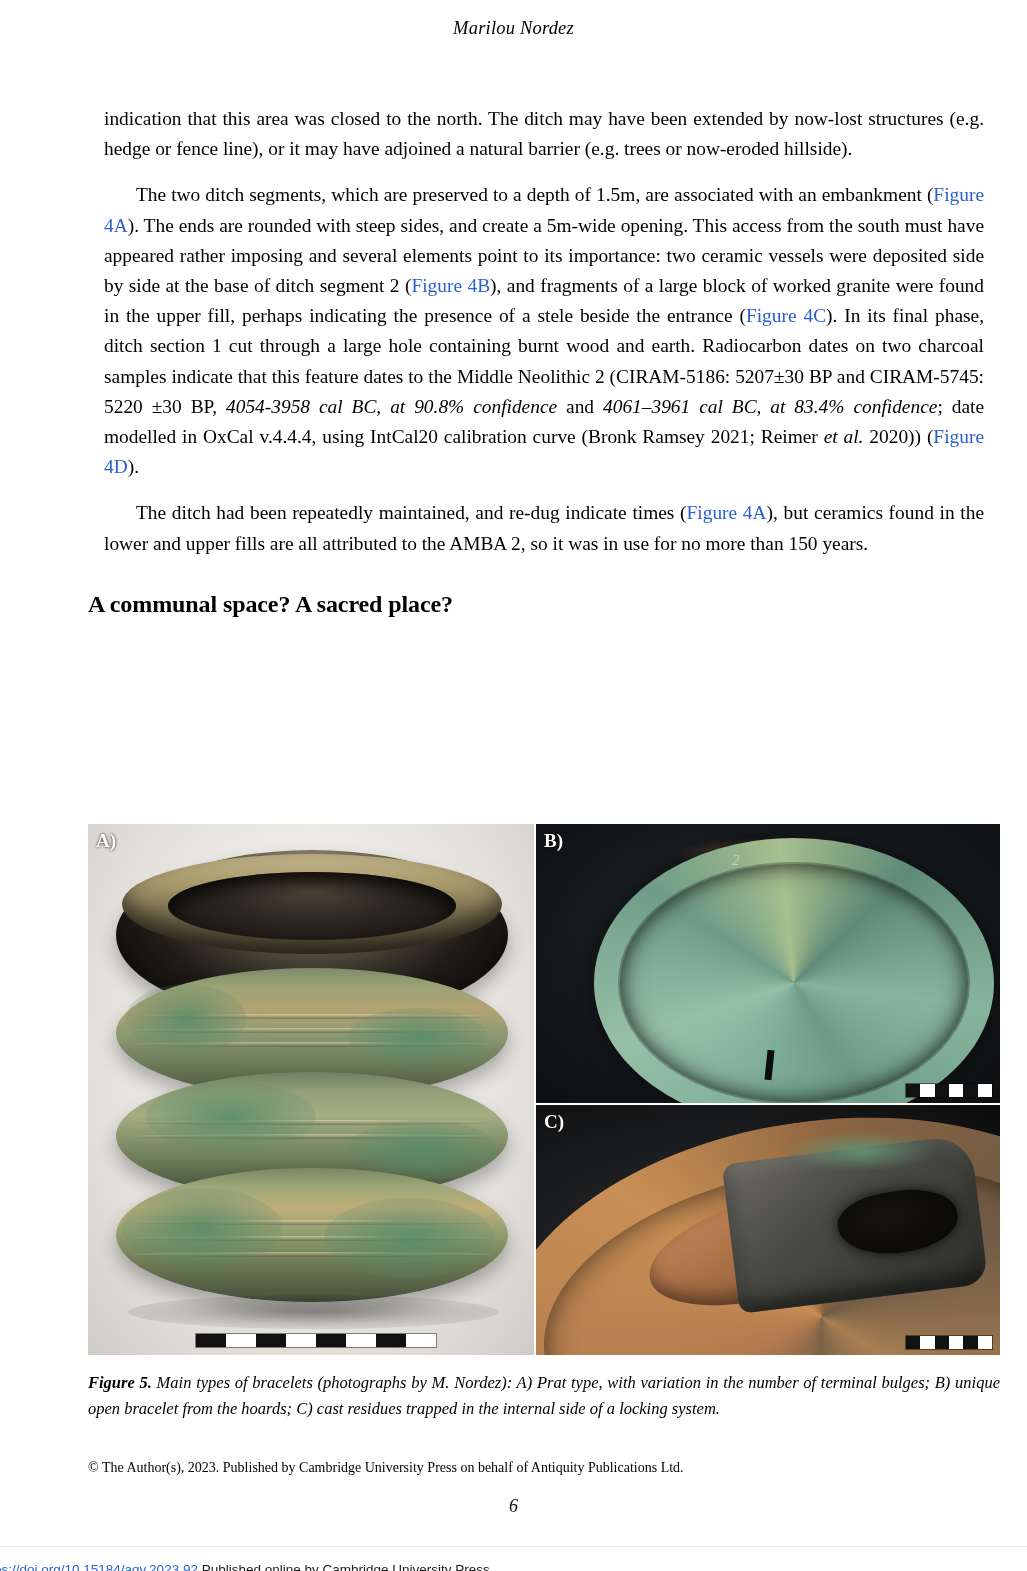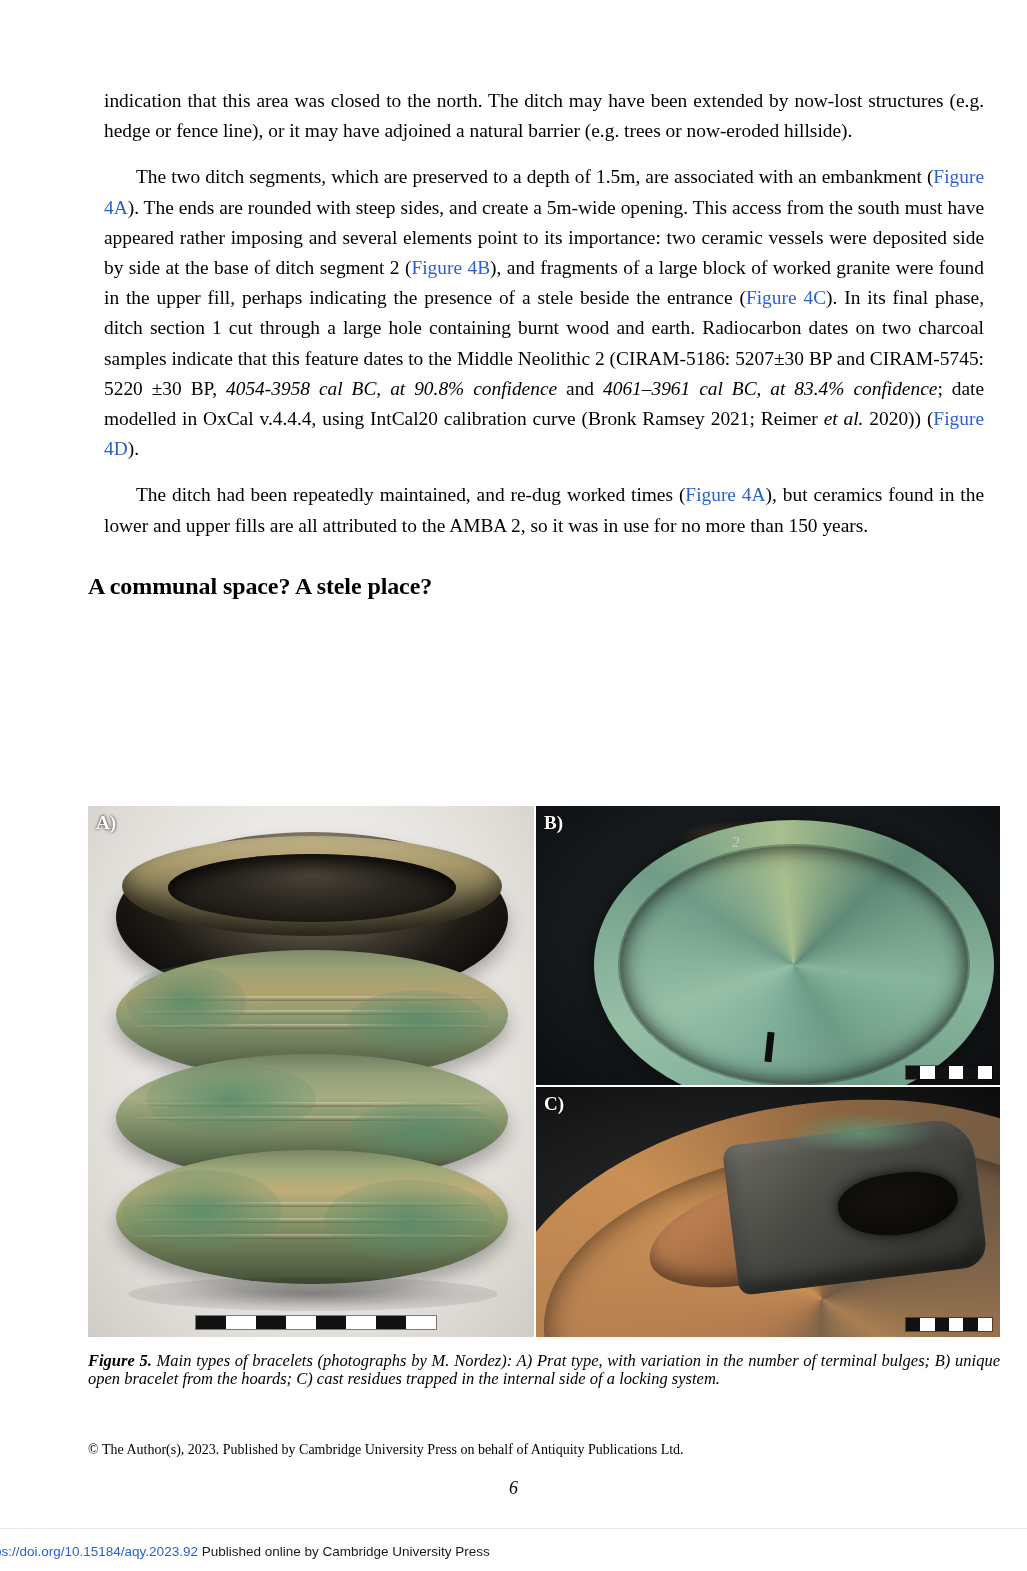--- a/index.html
+++ b/index.html
@@ -330,21 +330,21 @@
   }
 
   .fig-caption {
     position: absolute;
     left: 88px;
     top: 1352px;
     width: 912px;
     font-family: "Liberation Serif", serif;
     font-style: italic;
     font-size: 16.5px;
-    line-height: 18px;
+    line-height: 26px;
     text-align: justify;
   }
   .fig-caption .figno { font-style: italic; font-weight: bold; }
 
   .copyright {
     position: absolute;
     left: 88px;
     top: 1438px;
     width: 912px;
     font-size: 14px;
@@ -377,29 +377,30 @@
     color: #1a1a1a;
     white-space: nowrap;
   }
   .footer-text .doi { color: #2a5fd0; }
 </style>
 </head>
 <body>
 
 <div class="page">
 
+  <div class="running-head">Marilou Nordez</div>
 
   <div class="col body-text">
     <p><span>indication that this area was closed to the north. The ditch may have been extended by now-lost structures (e.g. hedge or fence line), or it may have adjoined a natural barrier (e.g. trees or now-eroded hillside).</span></p>
 
     <p class="indent"><span>The two ditch segments, which are preserved to a depth of 1.5m, are associated with an embankment (</span><a class="ref" href="#">Figure 4A</a><span>). The ends are rounded with steep sides, and create a 5m-wide opening. This access from the south must have appeared rather imposing and several elements point to its importance: two ceramic vessels were deposited side by side at the base of ditch segment 2 (</span><a class="ref" href="#">Figure 4B</a><span>), and fragments of a large block of worked granite were found in the upper fill, perhaps indicating the presence of a stele beside the entrance (</span><a class="ref" href="#">Figure 4C</a><span>). In its final phase, ditch section 1 cut through a large hole containing burnt wood and earth. Radiocarbon dates on two charcoal samples indicate that this feature dates to the Middle Neolithic 2 (CIRAM-5186: 5207±30 BP and CIRAM-5745: 5220 ±30 BP, </span><span class="it">4054-3958 cal BC, at 90.8% confidence</span><span> and </span><span class="it">4061–3961 cal BC, at 83.4% confidence</span><span>; date modelled in OxCal v.4.4.4, using IntCal20 calibration curve (Bronk Ramsey 2021; Reimer </span><span class="it">et al.</span><span> 2020)) (</span><a class="ref" href="#">Figure 4D</a><span>).</span></p>
 
-    <p class="indent"><span>The ditch had been repeatedly maintained, and re-dug worked times (</span><a class="ref" href="#">Figure 4A</a><span>), but ceramics found in the lower and upper fills are all attributed to the AMBA 2, so it was in use for no more than 150 years.</span></p>
-
-    <h2 class="section-head" style="margin-top:30px;margin-bottom:14px;">A communal space? A stele place?</h2>
+    <p class="indent"><span>The ditch had been repeatedly maintained, and re-dug indicate times (</span><a class="ref" href="#">Figure 4A</a><span>), but ceramics found in the lower and upper fills are all attributed to the AMBA 2, so it was in use for no more than 150 years.</span></p>
+
+    <h2 class="section-head" style="margin-top:30px;margin-bottom:14px;">A communal space? A sacred place?</h2>
 
   </div>
 
   <div class="figure-wrap">
     <div class="figure-grid">
 
       <div class="panel panel-a">
         <div class="a-stage">
           <div class="a-stack">
             <div class="ring ring-1">

